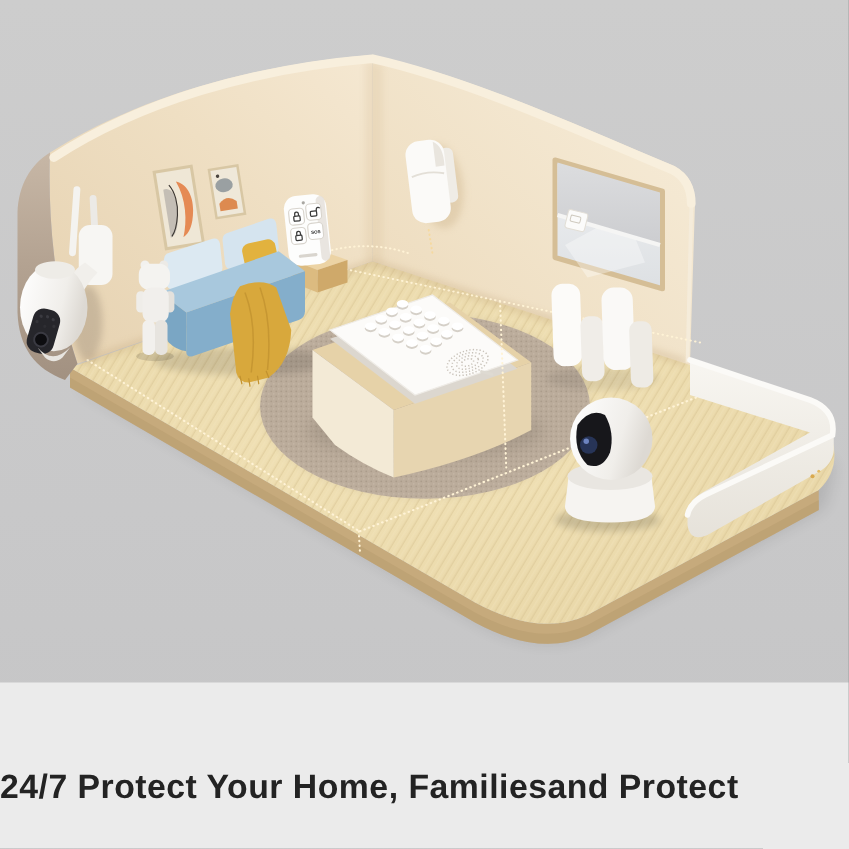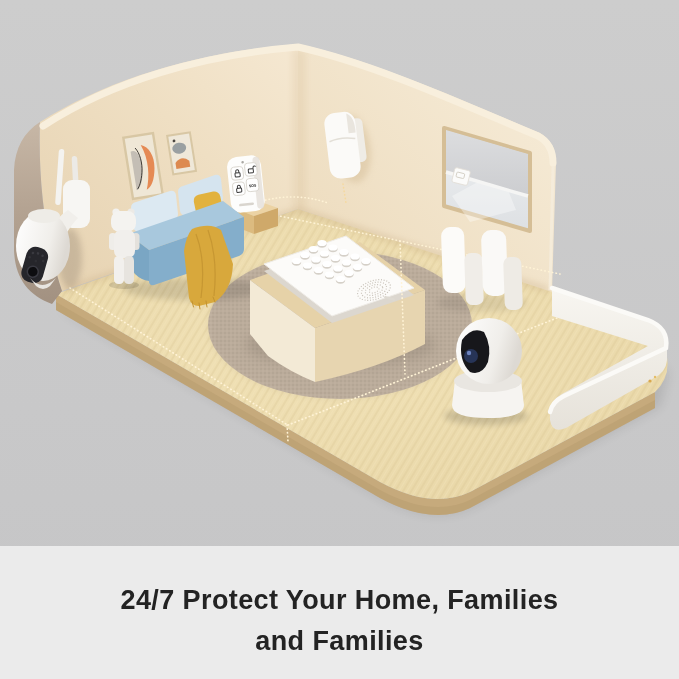--- a/index.html
+++ b/index.html
@@ -1,21 +1,21 @@
 <!DOCTYPE html>
 <html><head>
 <meta charset="utf-8">
 <style>
   html,body{margin:0;padding:0;background:#9b9b9b;}
   .stage{position:relative;width:679px;height:679px;overflow:hidden;
          font-family:"Liberation Sans",sans-serif;
          background:linear-gradient(180deg,#cdcdcd 0%,#c8c8c9 60%,#c5c5c6 100%);}
   .scene{position:absolute;left:0;top:0;width:679px;height:546px;}
   .caption-band{position:absolute;left:0;top:546px;width:679px;height:133px;
-                background:#ebebeb;display:flex;flex-direction:column;
+                background:#ebebeb;display:flex;flex-direction:row;
                 justify-content:flex-start;align-items:center;padding-top:34px;box-sizing:border-box;}
   .caption-line{font-size:27px;font-weight:700;color:#232323;letter-spacing:.4px;
                 line-height:1.5;text-align:center;}
 </style>
 </head>
 <body>
 
 <div class="stage">
   <div class="scene">
   <svg width="679" height="546" viewBox="0 0 679 546">
@@ -310,15 +310,15 @@
         <circle cx="42" cy="259" r="1.3" fill="#333338"></circle>
             <circle cx="35" cy="261" r="1.3" fill="#2e2e33"></circle>
       </g>
       <path d="M 30 278 Q 42 292 56 278 L 50 286 Q 43 292 36 286 Z" fill="#e8e5e0"></path>
     </g>
   </svg>
   </div>
 
   <div class="caption-band">
     <div class="caption-line">24/7 Protect Your Home, Families</div>
-    <div class="caption-line">and Families</div>
+    <div class="caption-line">and Protect</div>
   </div>
 </div>
 
 </body></html>

